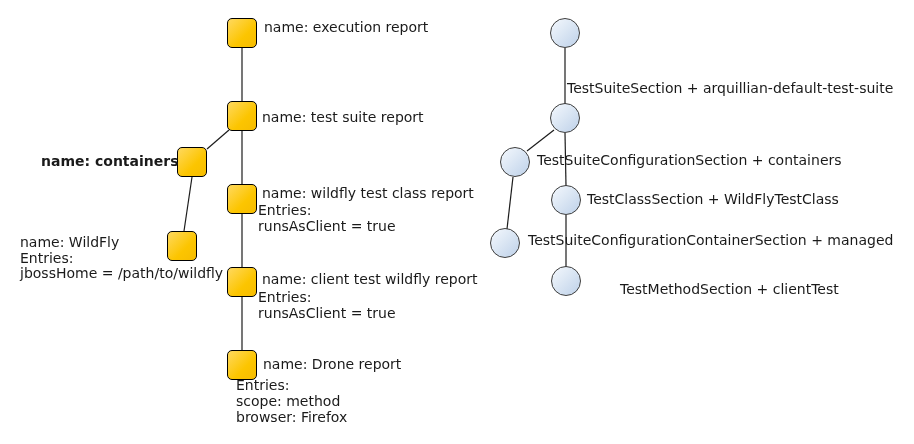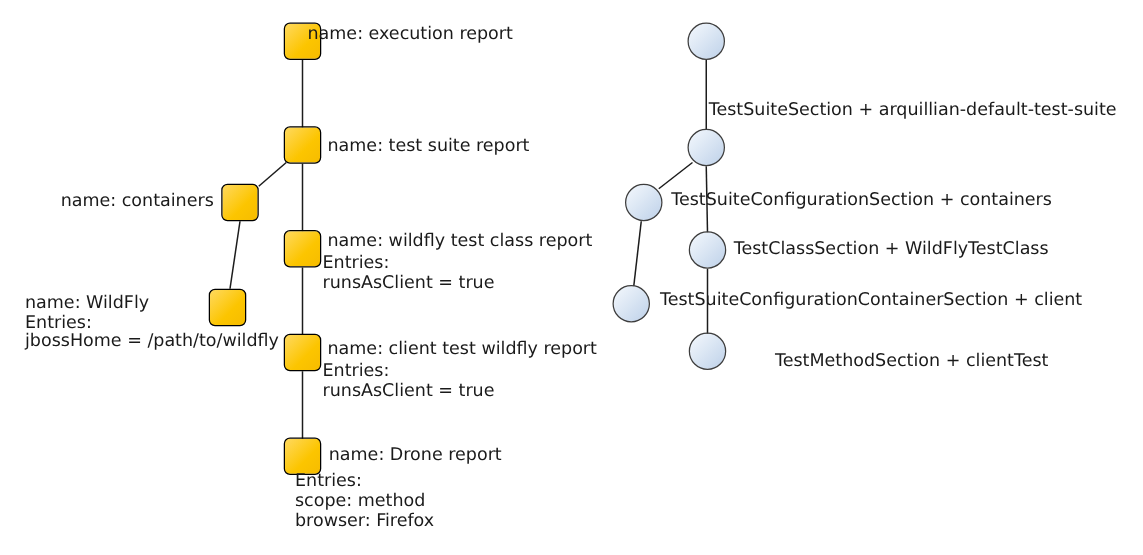--- a/index.html
+++ b/index.html
@@ -31,21 +31,21 @@
     border:1.2px solid var(--section-node-border);border-radius:50%;
     background:linear-gradient(135deg,var(--section-node-fill-light) 0%,#dce7f4 45%,var(--section-node-fill-dark) 100%);
   }
   .lbl{
     position:absolute;z-index:3;white-space:nowrap;line-height:16px;
   }
   .block{
     position:absolute;z-index:3;text-align:left;line-height:15.6px;white-space:nowrap;
   }
   .block div{white-space:nowrap;}
-  .right{text-align:right;}
+  .right{text-align:right;font-weight:bold;}
 </style>
 </head>
 <body>
 
 <div class="canvas">
 
   <svg class="edges" width="914" height="444" viewBox="0 0 914 444">
     <line x1="242" y1="48" x2="242" y2="102"></line>
     <line x1="229" y1="130" x2="207" y2="149"></line>
     <line x1="242" y1="131" x2="242" y2="185"></line>
@@ -67,21 +67,21 @@
   <div class="sq" style="left:227px;top:267px"></div>
   <div class="sq" style="left:227px;top:350px"></div>
 
   <div class="ci" style="left:550px;top:18px"></div>
   <div class="ci" style="left:550px;top:103px"></div>
   <div class="ci" style="left:500px;top:147px"></div>
   <div class="ci" style="left:551px;top:185px"></div>
   <div class="ci" style="left:490px;top:228px"></div>
   <div class="ci" style="left:551px;top:266px"></div>
 
-  <div class="lbl" style="left:246px;top:19px">name: execution report</div>
+  <div class="lbl" style="left:264px;top:19px">name: execution report</div>
   <div class="lbl" style="left:262px;top:109px">name: test suite report</div>
   <div class="lbl right" style="left:41px;top:153px;width:130px">name: containers</div>
 
   <div class="lbl" style="left:262px;top:185px">name: wildfly test class report</div>
   <div class="block" style="left:258px;top:203px;width:200px">
     <div>Entries:</div>
     <div>runsAsClient = true</div>
   </div>
 
   <div class="block" style="left:20px;top:235px;width:200px">
@@ -99,16 +99,16 @@
   <div class="lbl" style="left:263px;top:356px">name: Drone report</div>
   <div class="block" style="left:236px;top:377px;width:200px;line-height:16px">
     <div>Entries:</div>
     <div>scope: method</div>
     <div>browser: Firefox</div>
   </div>
 
   <div class="lbl" style="left:567px;top:80px">TestSuiteSection + arquillian-default-test-suite</div>
   <div class="lbl" style="left:537px;top:152px">TestSuiteConfigurationSection + containers</div>
   <div class="lbl" style="left:587px;top:191px">TestClassSection + WildFlyTestClass</div>
-  <div class="lbl" style="left:528px;top:232px">TestSuiteConfigurationContainerSection + client</div>
+  <div class="lbl" style="left:528px;top:232px">TestSuiteConfigurationContainerSection + managed</div>
   <div class="lbl" style="left:620px;top:281px">TestMethodSection + clientTest</div>
 
 </div>
 
 </body></html>

